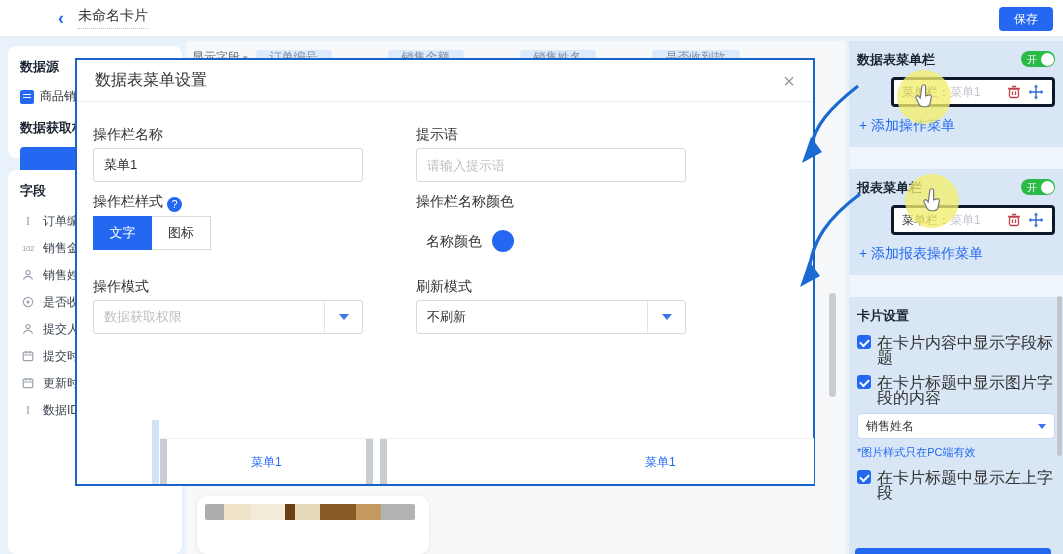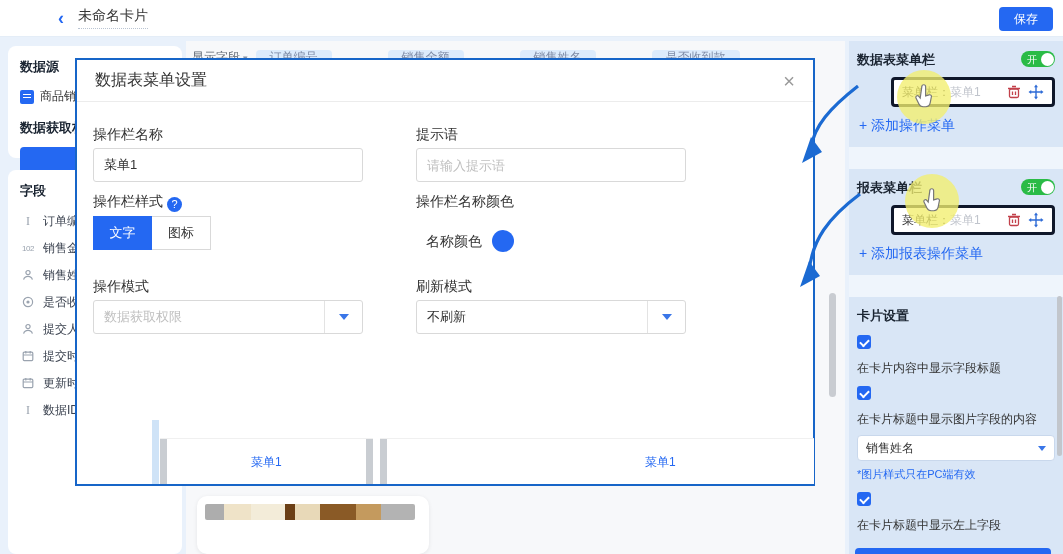--- a/index.html
+++ b/index.html
@@ -71,21 +71,21 @@
   .rsec-title { font-size:13px; font-weight:bold; color:#1b2532; }
   .toggle { width:34px; height:16px; background:#2abb46; border-radius:9px; position:relative; cursor:pointer; }
   .toggle .t-label { position:absolute; left:6px; top:2px; color:#fff; font-size:10px; }
   .toggle .knob { position:absolute; right:1.5px; top:1.5px; width:13px; height:13px; background:#fff; border-radius:50%; }
   .menu-row { background:#fff; border:3px solid #0f172a; border-radius:4px; height:30px; display:flex; align-items:center; padding:0 8px; font-size:12px;margin-left:34px; }
   .menu-row .pref { color:#333; white-space:nowrap; }
   .menu-row .mname { color:#c0c4cc; flex:1; white-space:nowrap; }
   .row-ic { width:16px; height:16px; margin-left:6px; flex:0 0 16px; }
   .add-link { color:#2468f2; font-size:14px; margin:10px 0 8px 2px; cursor:pointer; white-space:nowrap; }
   .rgap { height:22px; }
-  .cb-row { display:flex; align-items:flex-start; gap:12px; font-size:12px; color:#333; margin:10px 0 8px 0; line-height:15px;flex-direction:column; }
+  .cb-row { display:flex; align-items:flex-start; gap:6px; font-size:16px; color:#333; margin:10px 0 8px 0; line-height:15px; }
   .cbox { width:14px; height:14px; background:#2468f2; border-radius:3px; position:relative; flex:0 0 14px; }
   .cbox:before { content:""; position:absolute; left:3px; top:3.5px; width:7px; height:4px; border-left:2px solid #fff; border-bottom:2px solid #fff; transform:rotate(-45deg); }
   .rselect { background:#fff; border:1px solid #c9d8ec; border-radius:4px; height:26px; display:flex; align-items:center; font-size:12px; padding:0 8px; margin-bottom:6px; }
   .rselect .val { flex:1; color:#333; white-space:nowrap; }
   .tri-s { width:0; height:0; border-left:4px solid transparent; border-right:4px solid transparent; border-top:5px solid #3a76e8; }
   .note { color:#2468f2; font-size:11px; margin:4px 0 6px 0; white-space:nowrap; }
   .grpbox { border:1px solid #9fb6d8; border-radius:8px; padding:7px 6px 1px 6px; margin-bottom:8px; background:#d9e6f6; }
   .grp-row { display:flex; align-items:center; gap:6px; margin-bottom:6px; font-size:12px; }
   .grp-row .glabel { white-space:nowrap; color:#333; }
   .grp-row .rselect { flex:1; margin-bottom:0; }

